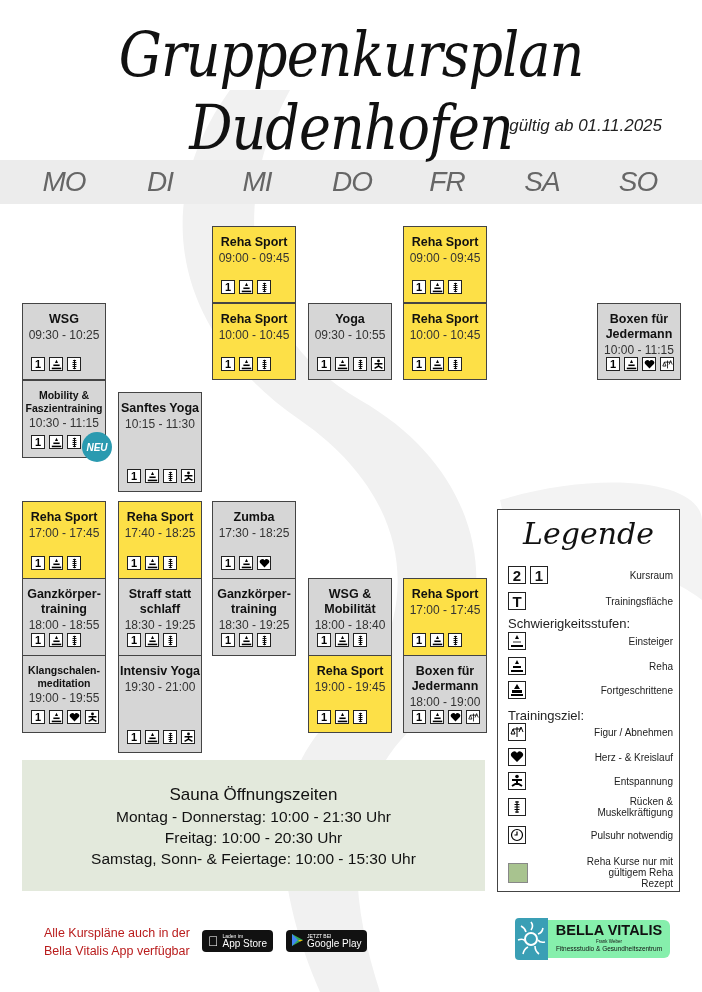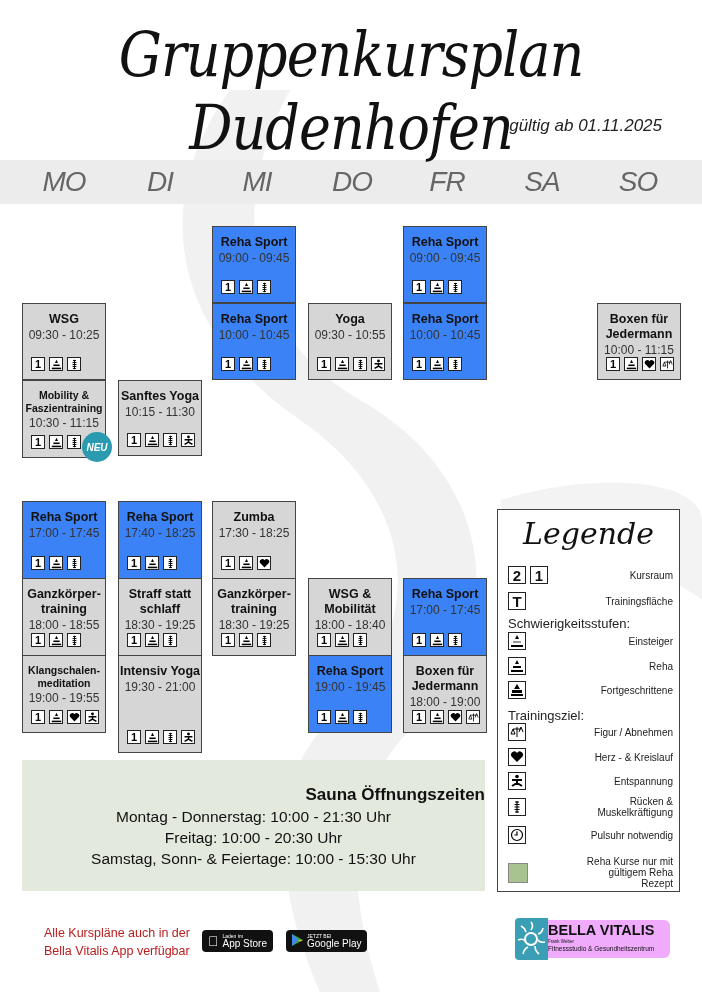--- a/index.html
+++ b/index.html
@@ -12,35 +12,35 @@
     font-family: "DejaVu Serif", serif; font-style: italic; font-size: 54px; letter-spacing: -1px;
     color: #111; z-index: 2; transform: scaleY(1.15); }
   .valid { position: absolute; right: 40px; top: 116px; font-size: 17px; font-style: italic; color: #222; z-index: 2; }
 
   .days-bar { position: absolute; left: 0; top: 160px; width: 702px; height: 44px; background: #ececec; z-index: 1; }
   .day { position: absolute; top: 6px; width: 90px; text-align: center; font-size: 28px; font-style: italic;
     font-weight: 300; color: #666; letter-spacing: -1px; -webkit-text-stroke: 0; }
 
   .card { position: absolute; width: 84px; border: 1px solid #444; text-align: center; z-index: 3; }
   .card.grey { background: #d6d6d6; }
-  .card.green { background: #3b82f6; }
+  .card.green { background: #fde047; }
   .card .name { font-weight: bold; font-size: 12.5px; line-height: 15px; margin-top: 8px; color: #111; }
   .card .name.small { font-size: 10.5px; line-height: 13px; }
   .card .time { font-size: 12px; color: #333; margin-top: 1px; }
   .icons { position: absolute; left: 8px; bottom: 8px; display: flex; gap: 4px; }
   .ic { width: 14px; height: 14px; border: 1px solid #222; background: #fff; display: flex; align-items: center;
     justify-content: center; font-size: 11px; font-weight: bold; line-height: 1; color: #000; }
   .ic svg { width: 11px; height: 11px; }
 
   .neu { position: absolute; left: 82px; top: 432px; width: 30px; height: 30px; border-radius: 50%;
     background: #2a9ab0; color: #fff; font-size: 10px; font-weight: bold; display: flex; align-items: center;
     justify-content: center; z-index: 5; font-style: italic; }
 
   .sauna { position: absolute; left: 22px; top: 760px; width: 463px; height: 131px; background: #e3e9dc; z-index: 2; text-align: center; }
-  .sauna .h { font-weight: bold; font-size: 17px; margin-top: 25px; text-align: right; }
+  .sauna .h { font-weight: normal; font-size: 17px; margin-top: 25px; }
   .sauna .l { font-size: 15.5px; margin-top: 3px; color: #111; }
 
   .legend { position: absolute; left: 497px; top: 509px; width: 183px; height: 383px; border: 1px solid #444;
     background: #fff; z-index: 3; }
   .legend .lt { text-align: center; font-family: "DejaVu Serif", serif; font-style: italic; font-size: 30px; margin-top: 6px; }
   .lrow { position: absolute; left: 10px; width: 165px; display: flex; align-items: center; }
   .lrow .lic { display: flex; gap: 4px; width: 46px; }
   .lrow .ltx { flex: 1; text-align: right; font-size: 10px; color: #222; margin-left: 26px; }
   .big { width: 18px; height: 18px; border: 1.5px solid #222; background: #fff; display: flex; align-items: center;
     justify-content: center; font-weight: bold; font-size: 15px; }
@@ -48,21 +48,21 @@
   .lsec { position: absolute; left: 10px; font-size: 13px; color: #222; }
   .gsw { width: 20px; height: 20px; background: #a8c38f; border: 1px solid #888; }
 
   .applink { position: absolute; left: 44px; top: 924px; font-size: 12.5px; line-height: 18px; color: #b91c1c; z-index: 2; }
   .store { position: absolute; top: 930px; height: 22px; background: #111; border-radius: 4px; color: #fff;
     display: flex; align-items: center; padding: 0 6px; gap: 4px; z-index: 2; }
   .store .sm { font-size: 5px; line-height: 5px; }
   .store .bg { font-size: 10px; line-height: 10px; }
   .logo { position: absolute; left: 515px; top: 918px; width: 155px; height: 42px; z-index: 2; }
   .logo .sun { position: absolute; left: 0; top: 0; width: 33px; height: 42px; background: #3a9fb5; border-radius: 4px 0 0 4px; }
-  .logo .bar { position: absolute; left: 33px; top: 2px; width: 122px; height: 38px; background: #f0abfc; border-radius: 0 6px 6px 0; }
+  .logo .bar { position: absolute; left: 33px; top: 2px; width: 122px; height: 38px; background: #86efac; border-radius: 0 6px 6px 0; text-align: center; }
   .logo .b1 { font-weight: bold; font-size: 14.5px; margin-top: 2px; color: #111; }
   .logo .b2 { font-size: 4.5px; margin-top: 1px; }
   .logo .b3 { font-size: 6.5px; margin-top: 1px; }
 </style>
 </head>
 <body>
 
 <svg class="bg-swirl" viewBox="0 0 702 992">
   <path d="M230 90 C150 200 170 330 300 420 C430 510 420 640 330 720 C260 790 280 900 320 992 L380 992 C350 900 340 800 410 730 C510 630 500 480 360 400 C240 330 230 200 290 90 Z" fill="#f1f1f1"></path>
   <path d="M500 500 C600 470 700 480 702 520 L702 600 C650 560 580 560 520 590 Z" fill="#f3f3f3"></path>
@@ -238,21 +238,21 @@
             <rect x="1" y="11" width="12" height="2" fill="#000"></rect>
           </svg>
         </div>
         <div class="ic">
           <svg viewBox="0 0 14 14">
             <path d="M7 1 V13 M5 2 H9 M4.5 4.5 H9.5 M4.5 7 H9.5 M4.5 9.5 H9.5 M5 12 H9" stroke="#000" stroke-width="1.2"></path>
           </svg>
         </div>
       </div>
     </div>
-    <div class="card grey" style="left: 118px; top: 380px; height: 76px;">
+    <div class="card grey" style="left: 118px; top: 392px; height: 100px;">
       <div class="name">Sanftes Yoga</div>
       <div class="time">10:15 - 11:30</div>
       <div class="icons">
         <div class="ic">1</div>
         <div class="ic">
           <svg viewBox="0 0 14 14">
             <path d="M7 1 L9 5 H5 Z" fill="#000"></path>
             <rect x="3" y="7" width="8" height="2" fill="#000"></rect>
             <rect x="1" y="11" width="12" height="2" fill="#000"></rect>
           </svg>

